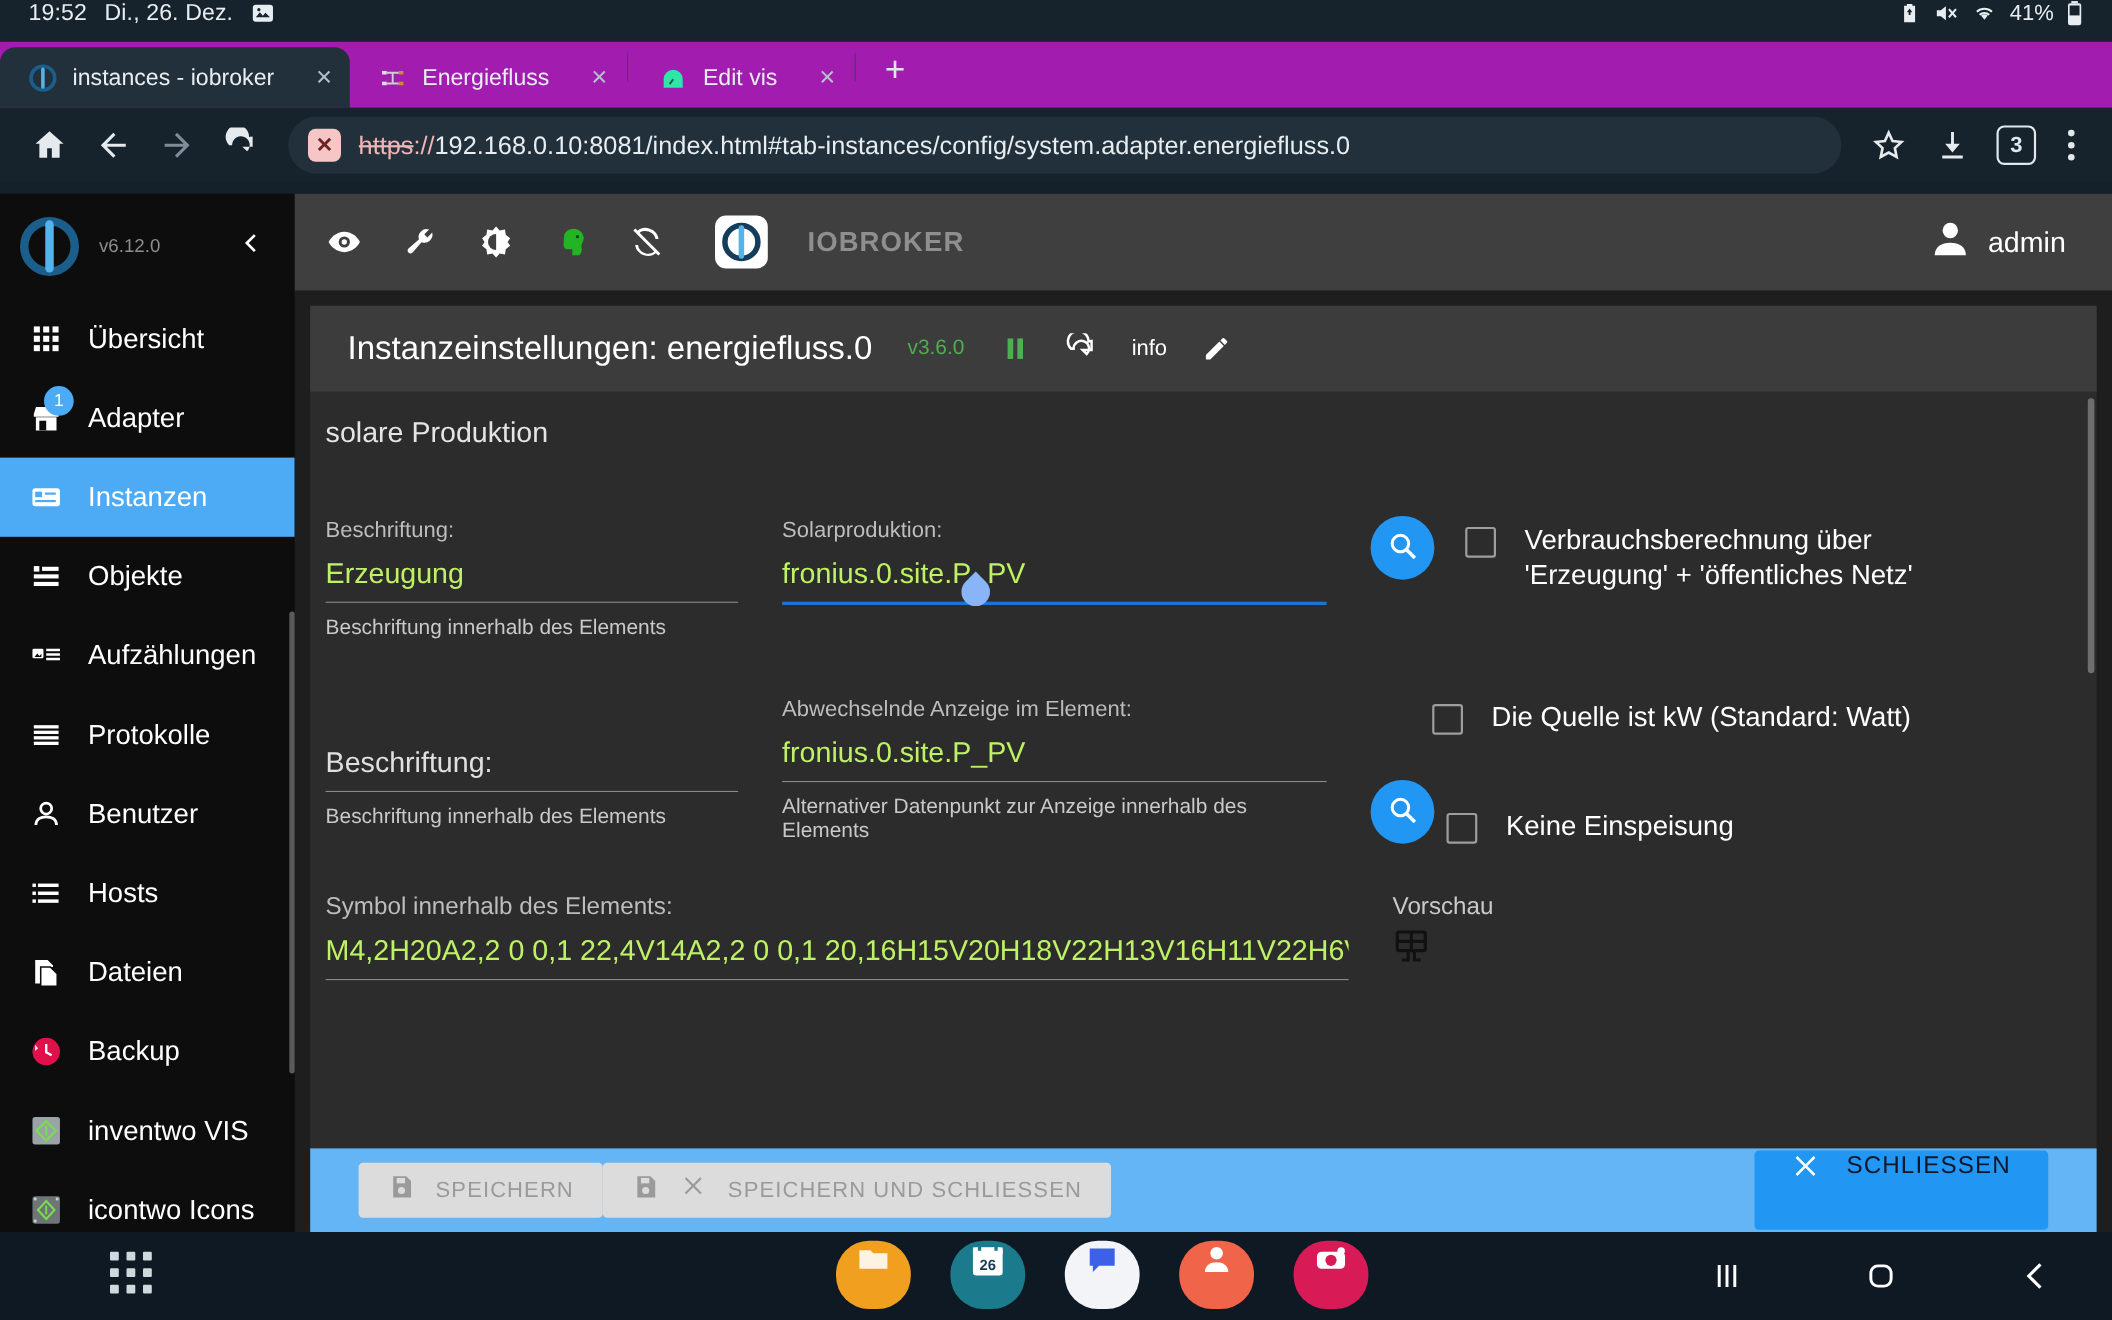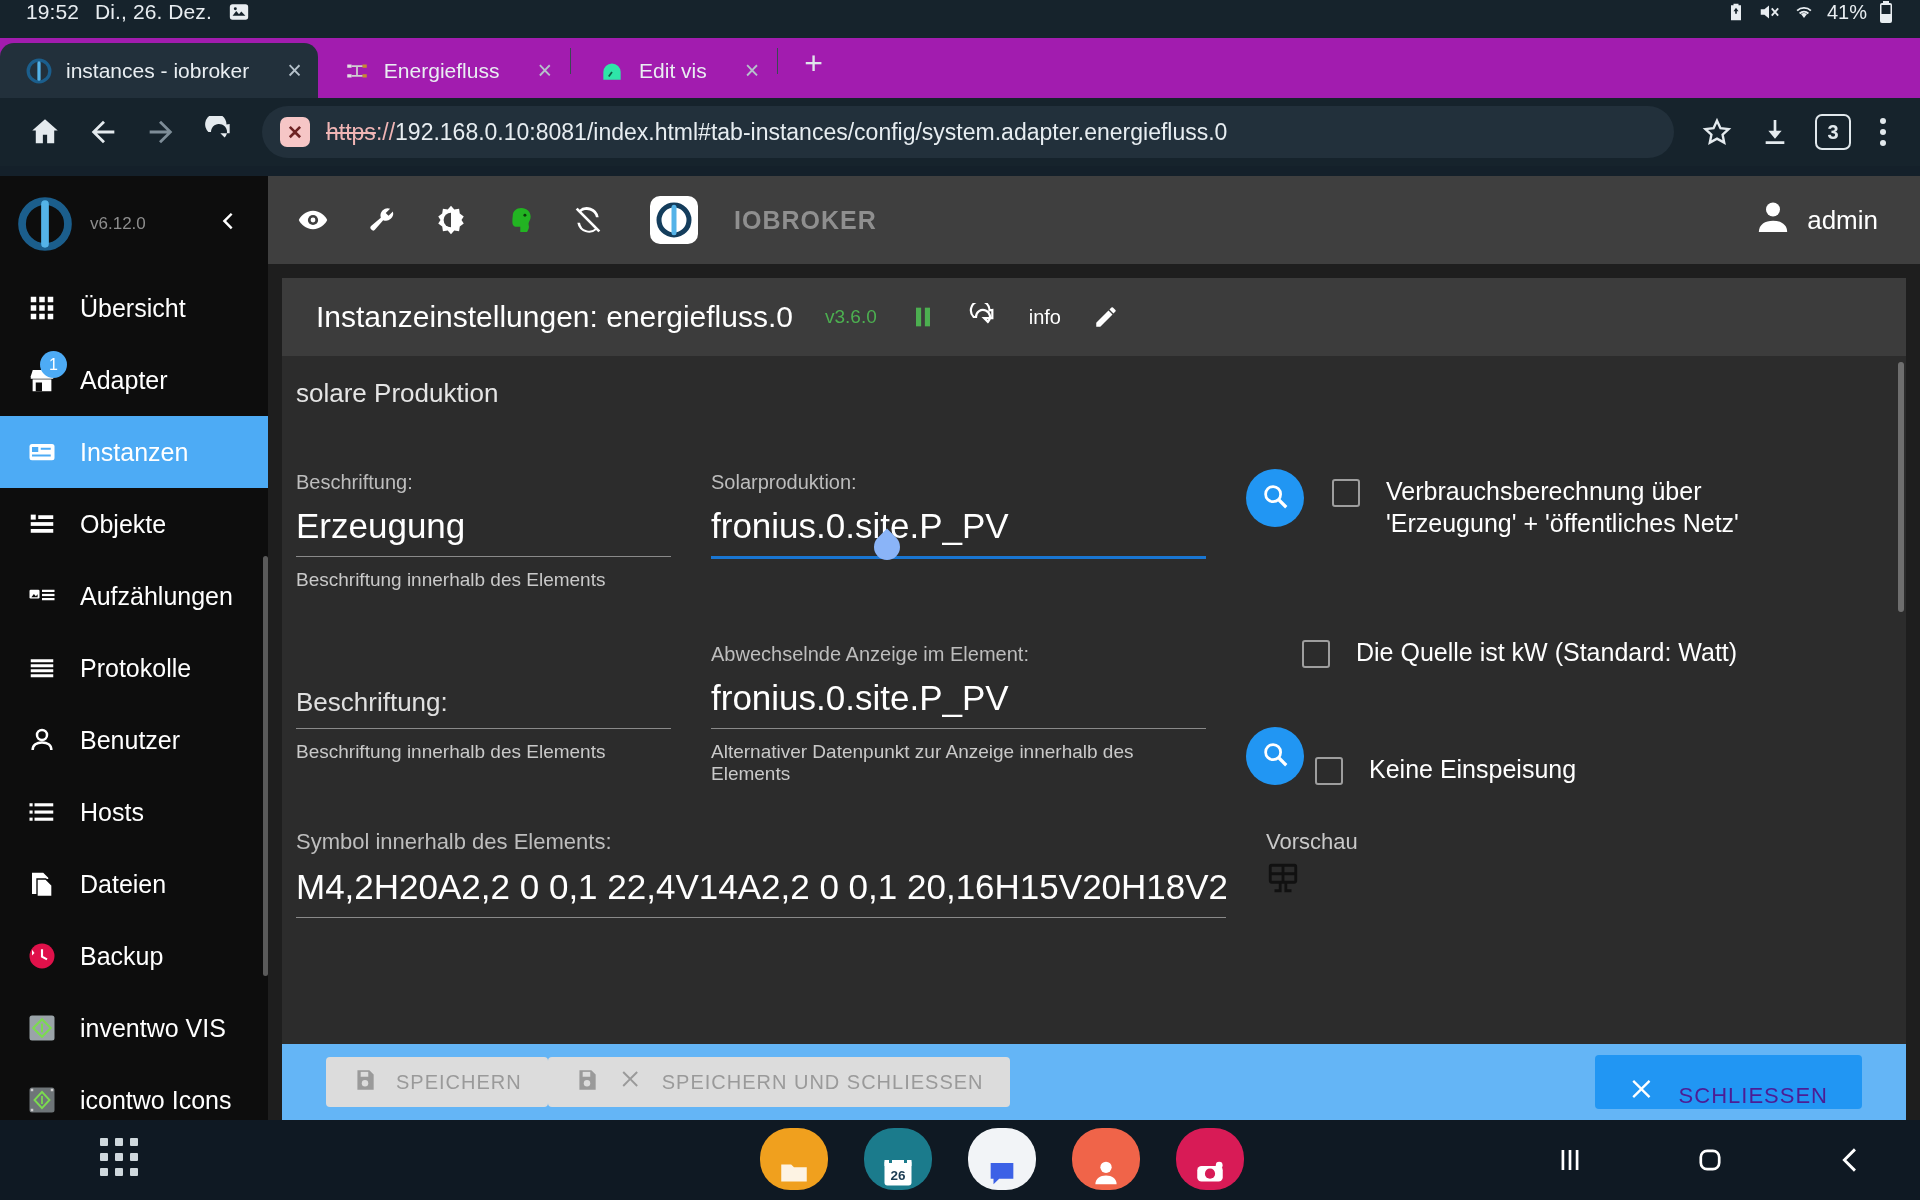--- a/index.html
+++ b/index.html
@@ -119,21 +119,21 @@
   .dlg-ico { color: #fff; display: flex; align-items: center; }
   .dlg-info { color: #fff; font-size: 20px; }
 
   .dlg-body { flex: 1; overflow: hidden; position: relative; padding: 0 0 0 0; }
   .panel-title { color: #e5e5e5; font-size: 26px; padding: 22px 0 14px 14px;}
   .grid {
     display: grid; grid-template-columns: 415px 535px 1fr; column-gap: 0; padding: 0 0 0 0;
   }
   .fieldcell { padding: 0 40px 0 0; }
   .flabel { color: #bdbdbd; font-size: 20px; margin-bottom: 12px; }
-  .fvalue { color: #ffffff; font-size: 35px; padding-bottom: 10px; }
+  .fvalue { color: #bef264; font-size: 26px; padding-bottom: 10px; }
   .fvalue.placeholderish { color: #e0e0e0; font-size: 26px; }
   .funder { height: 1px; background: #8a8a8a; }
   .funder.focus { height: 3px; background: #1976d2; }
   .fhelp { color: #c9c9c9; font-size: 19px; margin-top: 12px; }
   .caret-drop { position: relative; }
   .caret-drop::after {
     content:""; position: absolute; left: 163px; top: -22px;
     width: 26px; height: 26px; background: #8ab4f8;
     border-radius: 0 50% 50% 50%; transform: rotate(45deg);
   }
@@ -146,32 +146,32 @@
   .cblabel { color: #fff; font-size: 25px; line-height: 1.28; }
 
   .dlg-actions {
     height: 76px; background: #64b5f6; display: flex; align-items: center; padding: 0 44px;
   }
   .btn-disabled {
     height: 50px; background: #dcdcdc; color: #9a9a9a; font-size: 20px; letter-spacing: 1px;
     display: flex; align-items: center; gap: 18px; padding: 0 26px; border-radius: 4px;
   }
   .btn-primary {
-    margin-left: auto; height: 54px; background: #2196f3; color: #4c1d95; font-size: 22px; letter-spacing: 1px;
-    display: flex; align-items: flex-end; gap: 22px; padding: 0 34px; border-radius: 4px;
+    margin-left: auto; height: 72px; background: #2196f3; color: #0f172a; font-size: 22px; letter-spacing: 1px;
+    display: flex; align-items: flex-start; gap: 22px; padding: 0 34px; border-radius: 4px;
   }
   .vscroll { position: absolute; right: 2px; top: 6px; width: 6px; height: 250px; background: #6e6e6e; border-radius: 3px;}
 
   
   .navbar {
     position: absolute; top: 1120px; left: 0; width: 1920px; height: 80px;
     background: #0f1923; display: flex; align-items: center;
   }
   .dock { position: absolute; left: 760px; top: 1128px; display: flex; gap: 36px; }
-  .dockicon { width: 68px; height: 62px; border-radius: 30px; display: flex; align-items: flex-end; justify-content: center; }
+  .dockicon { width: 68px; height: 62px; border-radius: 30px; display: flex; align-items: flex-start; justify-content: center; }
   .navkeys { position: absolute; right: 0; top: 1120px; width: 420px; height: 80px; display: flex; align-items: center; justify-content: space-around; }
   .navkey { color: #fff; display: flex; align-items: center; justify-content: center; }
   .appsgrid { position: absolute; left: 100px; top: 1138px; display: grid; grid-template-columns: repeat(3, 8px); gap: 7px; }
   .appsgrid i { width: 8px; height: 8px; background: #cfd8dd; display: block; border-radius: 1px;}
 </style>
 </head>
 <body>
 
 <div id="root">
 

